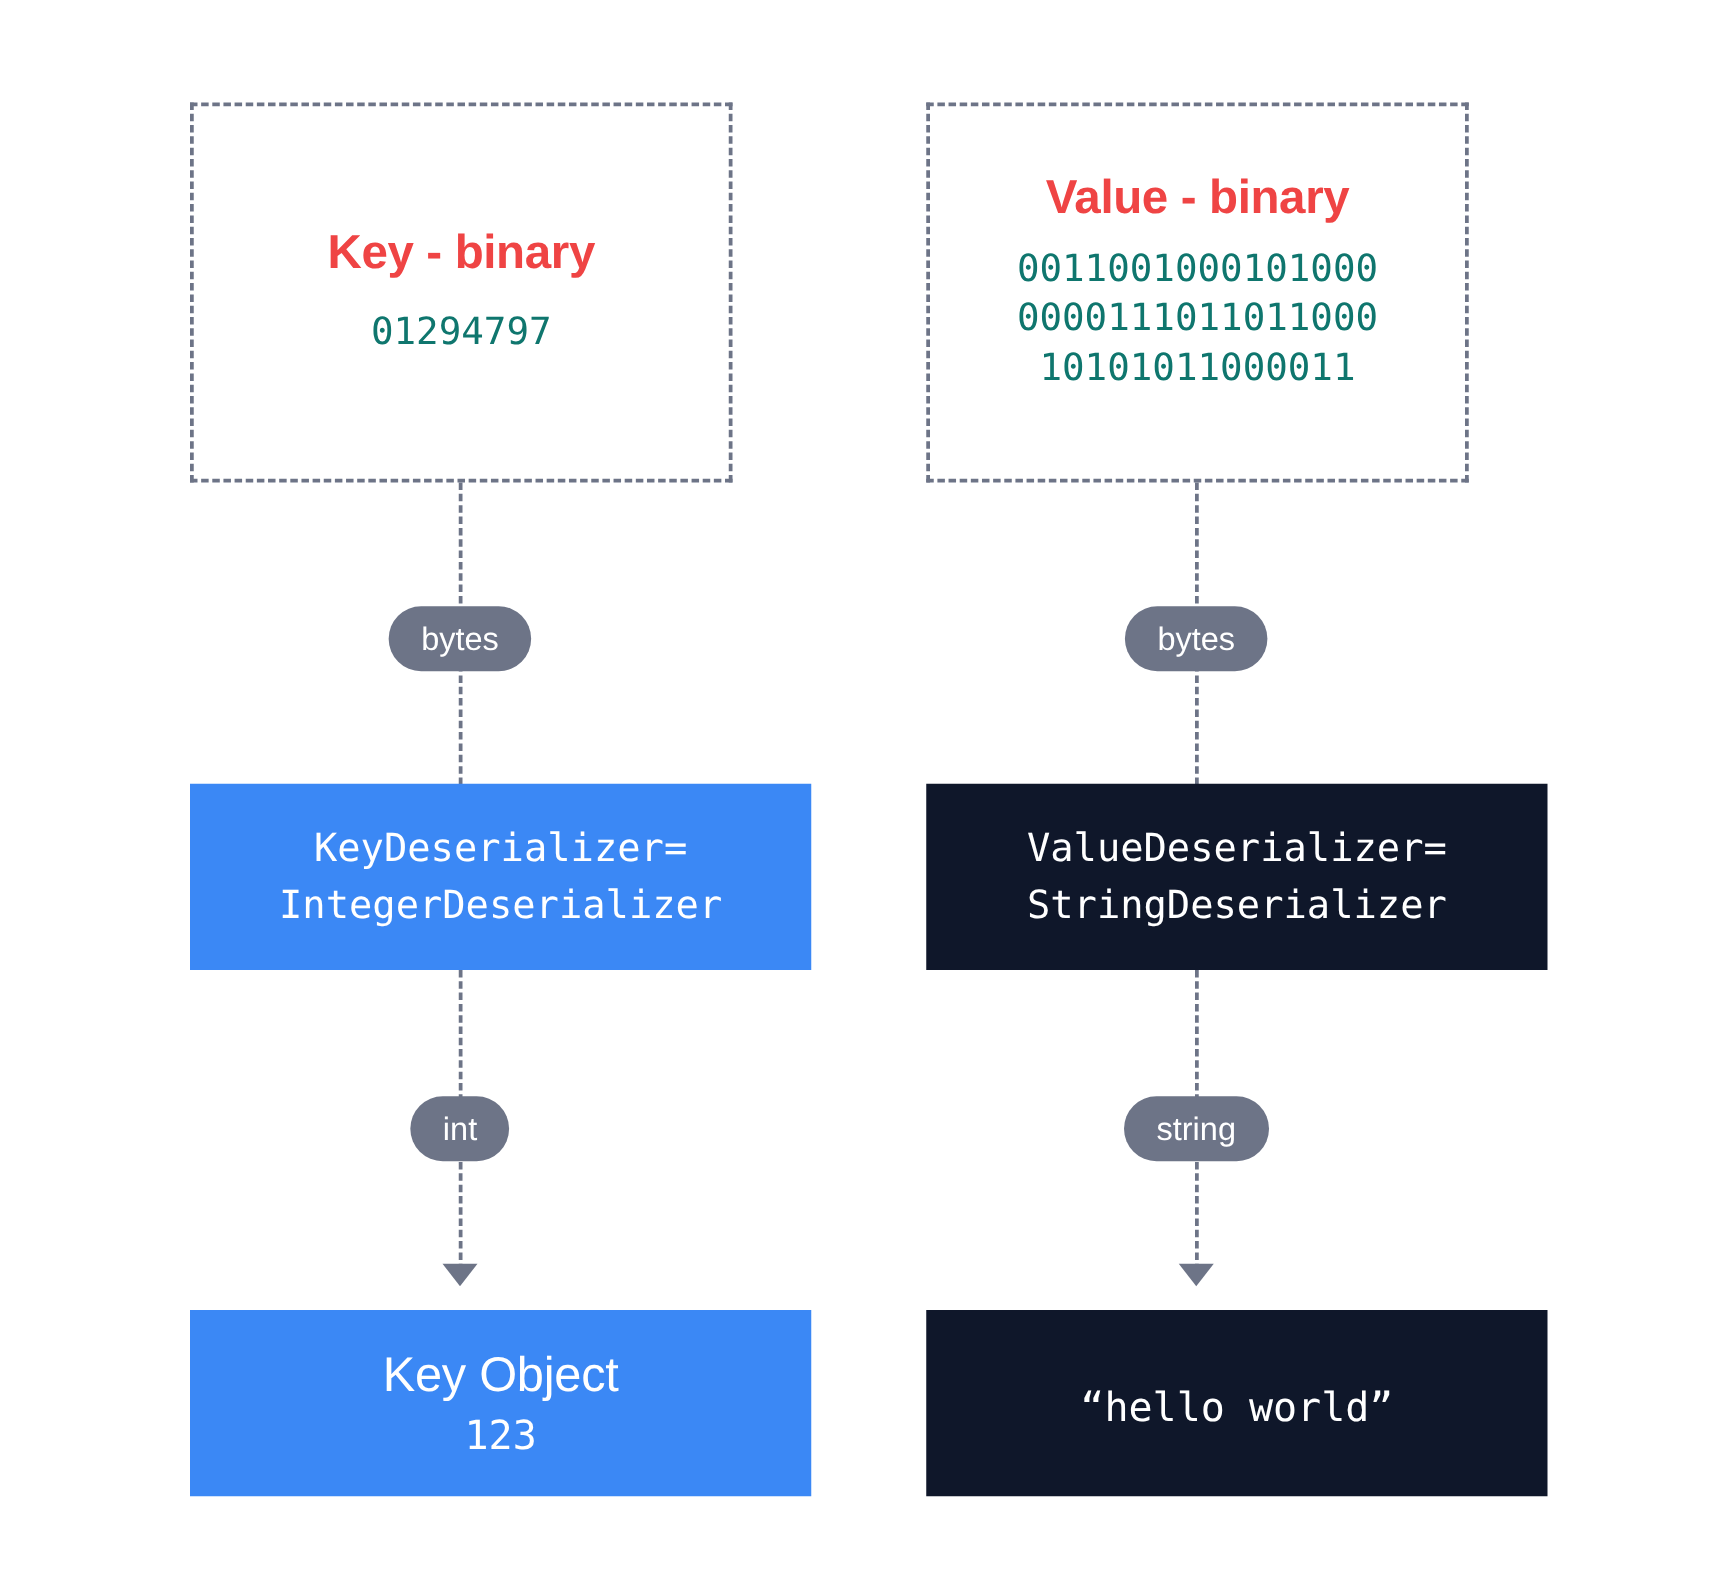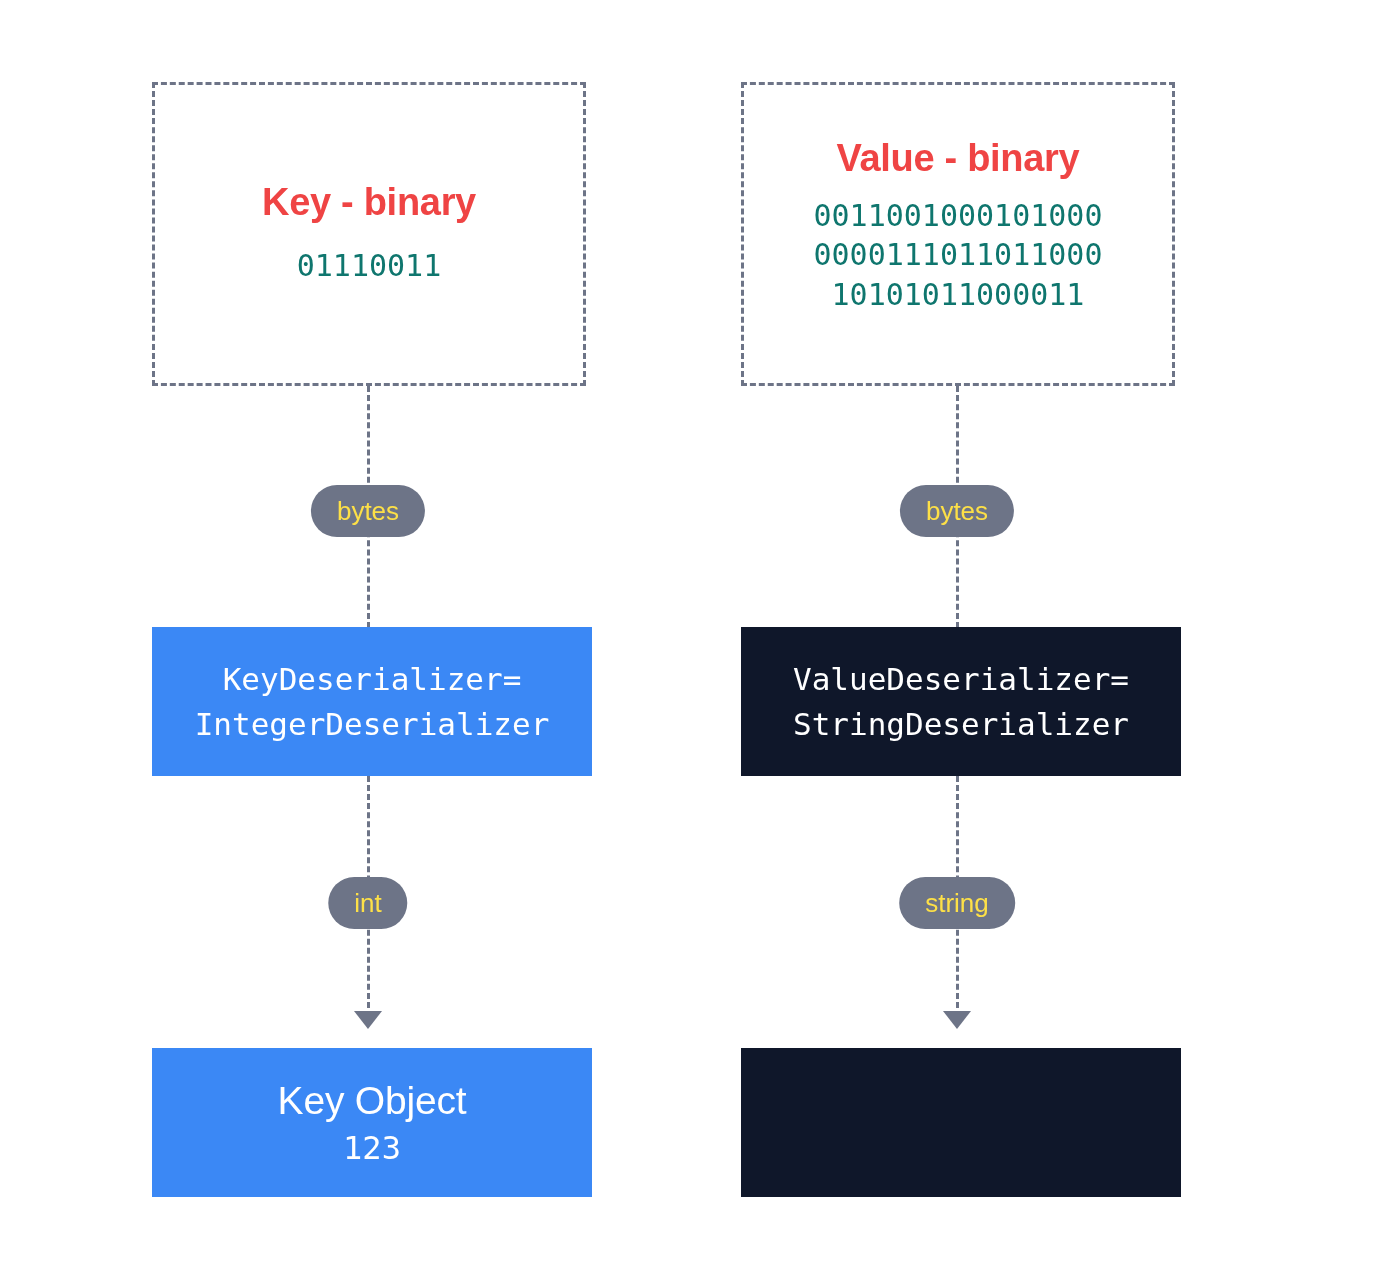--- a/index.html
+++ b/index.html
@@ -81,37 +81,37 @@
     border-top: 18px solid #6d7487;
   }
 
   
   .pill {
     position: absolute;
     height: 52px;
     padding: 0 26px;
     border-radius: 26px;
     background: #6d7487;
-    color: #fde047;
+    color: #ffffff;
     font-size: 26px;
     display: flex;
     align-items: center;
     justify-content: center;
     transform: translateX(-50%);
     left: 216px;
     white-space: nowrap;
   }
   .pill.bytes { top: 485px; }
   .pill.type  { top: 877px; }
 
   
   .block {
     position: absolute;
     left: 0;
-    width: 440px;
+    width: 497px;
     display: flex;
     flex-direction: column;
     align-items: center;
     justify-content: center;
     color: #ffffff;
     text-align: center;
   }
   .block.deserializer {
     top: 627px;
     height: 149px;
@@ -140,21 +140,21 @@
 </style>
 </head>
 <body>
 
 <div id="diagram">
 
   <div class="column key">
 
     <div class="binary-box key-box">
       <div class="binary-title">Key - binary</div>
-      <div class="binary-bits">01110011</div>
+      <div class="binary-bits">01294797</div>
     </div>
 
     <div class="connector seg1"></div>
 
     <div class="pill bytes">bytes</div>
 
     <div class="block deserializer">KeyDeserializer=
 IntegerDeserializer</div>
 
     <div class="connector seg2"></div>
@@ -186,17 +186,18 @@
     <div class="block deserializer">ValueDeserializer=
 StringDeserializer</div>
 
     <div class="connector seg2"></div>
 
     <div class="pill type">string</div>
 
     <div class="arrowhead"></div>
 
     <div class="block object">
+      <div class="object-value">“hello world”</div>
     </div>
 
   </div>
 
 </div>
 
 </body></html>

